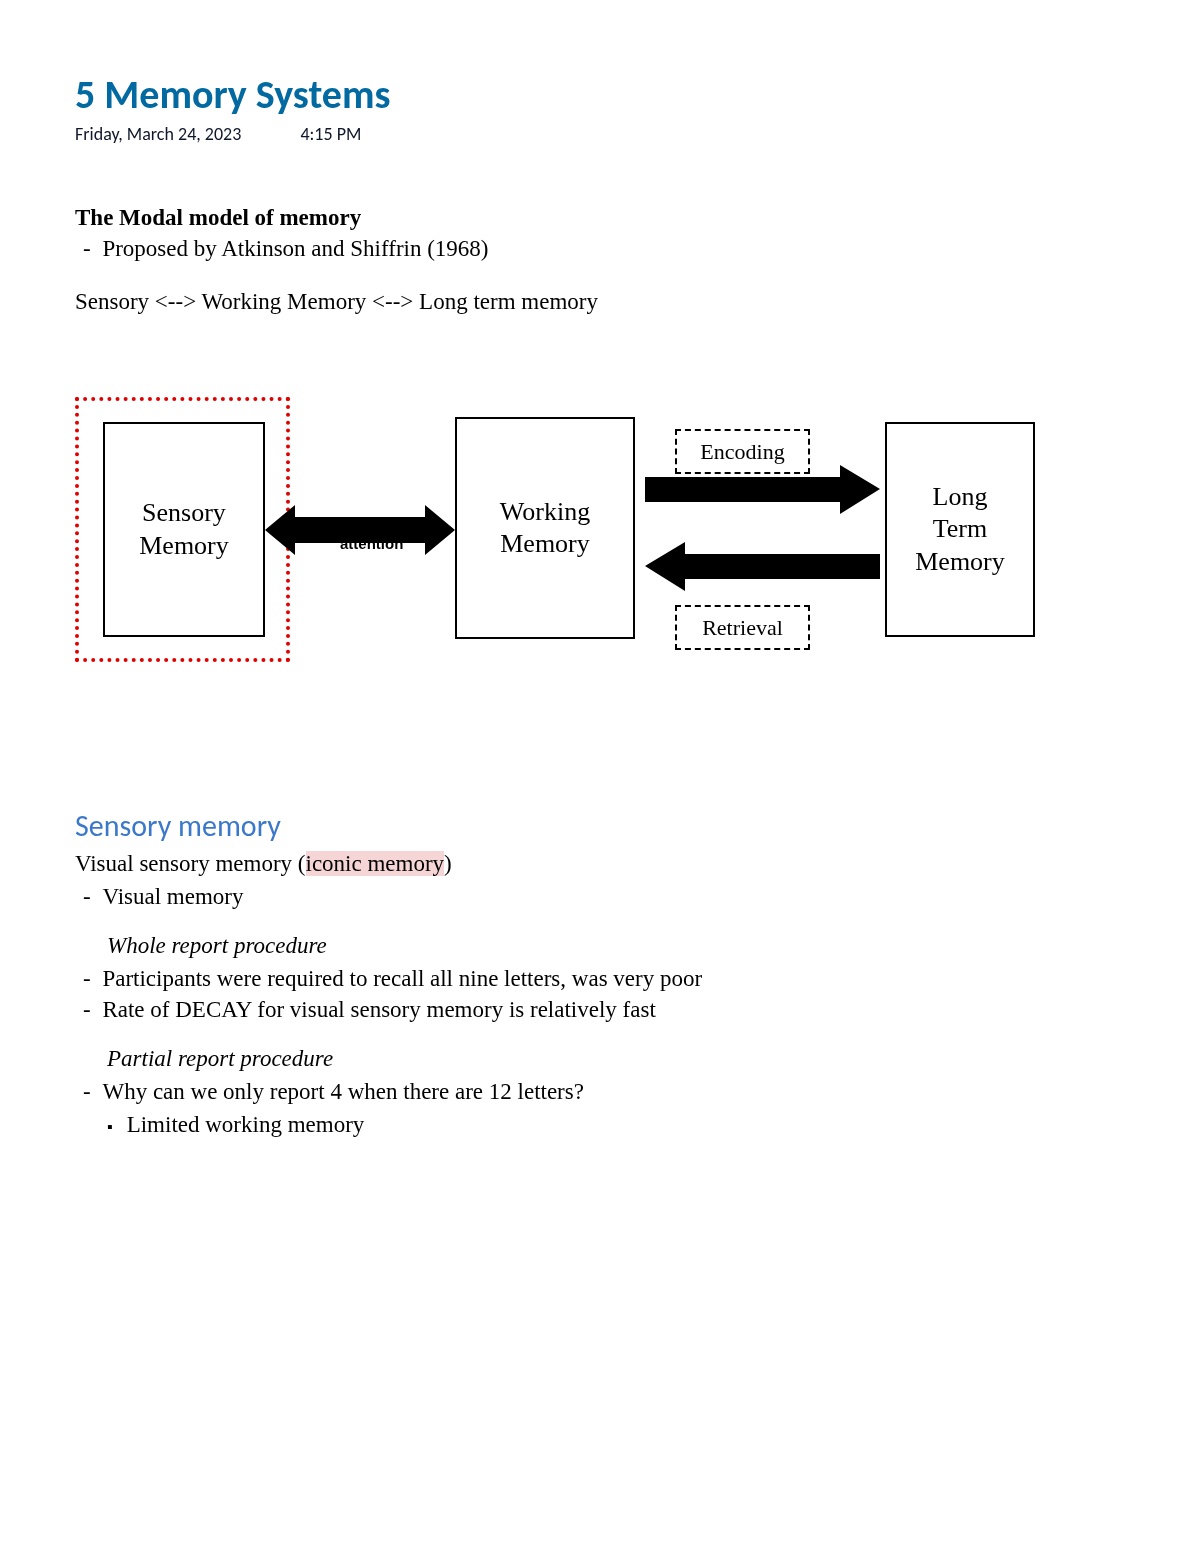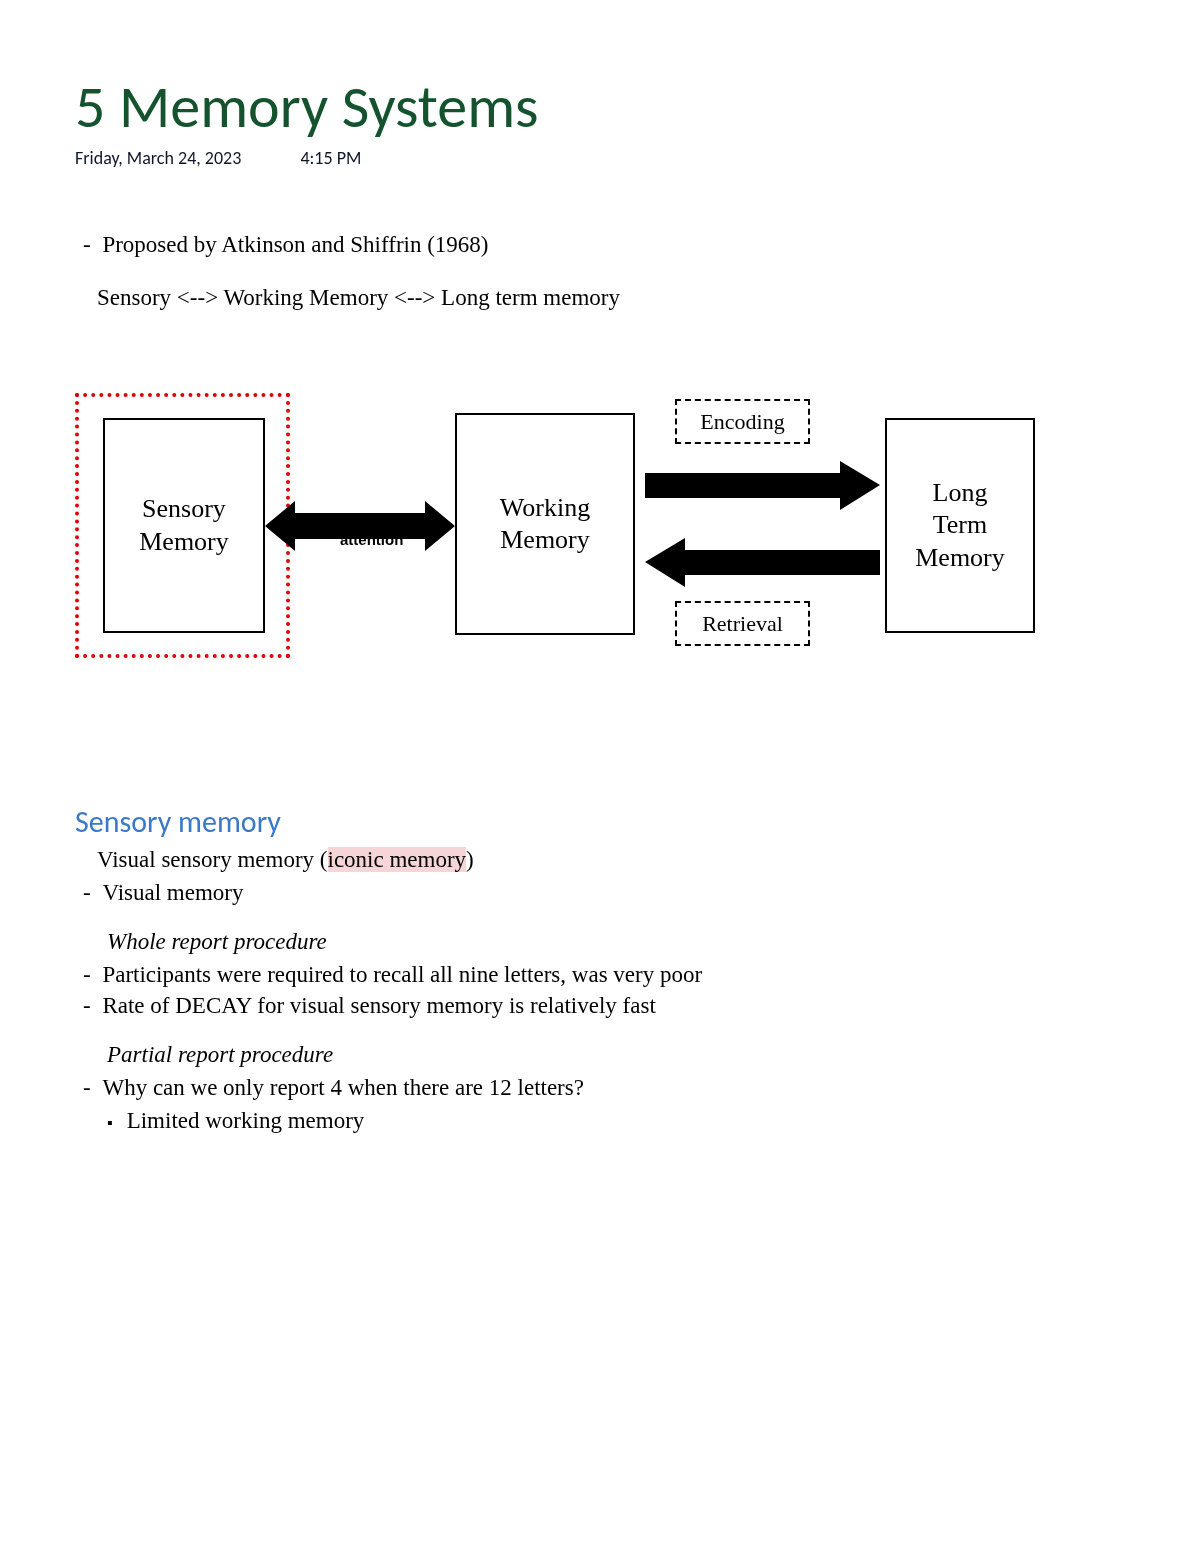--- a/index.html
+++ b/index.html
@@ -7,42 +7,41 @@
     padding: 0;
     background: #fff;
     font-family: "Segoe UI", "Calibri", Arial, sans-serif;
     color: #000;
     width: 1200px;
   }
   .page {
     padding: 70px 75px 30px 75px;
   }
   .title {
-    font-size: 60px;
-    font-weight: 400;
-    color: #14532d;
+    font-size: 40px;
+    font-weight: 700;
+    color: #0369a1;
     margin: 0 0 4px 0;
   }
   .meta {
     font-size: 18px;
     color: #0f172a;
     margin-bottom: 60px;
   }
   .meta span.date { margin-right: 55px; }
   .section-h {
     font-family: "Times New Roman", serif;
     font-size: 23px;
     font-weight: bold;
     margin-bottom: 2px;
   }
   .serif-body {
     font-family: "Times New Roman", serif;
     font-size: 23px;
     line-height: 1.35;
-    margin-left: 22px;
   }
   ul.dash {
     list-style: none;
     padding: 0;
     margin: 0 0 22px 32px;
   }
   ul.dash > li::before {
     content: "- ";
     margin-left: -24px;
     margin-right: 6px;
@@ -99,21 +98,21 @@
     position: absolute;
     border: 2px dashed #000;
     background: #fff;
     font-family: "Times New Roman", serif;
     font-size: 22px;
     display: flex;
     align-items: center;
     justify-content: center;
     box-sizing: border-box;
   }
-  .enc-box { left: 600px; top: 16px;  width: 135px; height: 45px; }
+  .enc-box { left: 600px; top: 42px;  width: 135px; height: 45px; }
   .ret-box { left: 600px; top: 218px; width: 135px; height: 45px; }
   .arrow-caption {
     position: absolute;
     font-family: Arial, sans-serif;
     font-weight: bold;
     font-size: 15px;
   }
   .attention-label { left: 265px; top: 148px; }
   .sensory-heading {
     font-family: "Segoe UI", "Calibri", Arial, sans-serif;
@@ -142,20 +141,21 @@
 <body>
 
 <div class="page">
 
   <div class="title">5 Memory Systems</div>
   <div class="meta">
     <span class="date">Friday, March 24, 2023</span>
     <span>4:15 PM</span>
   </div>
 
+  <div class="section-h">The Modal model of memory</div>
   <ul class="dash serif-body">
     <li>Proposed by Atkinson and Shiffrin (1968)</li>
   </ul>
 
   <div class="serif-body flow-line">Sensory &lt;--&gt; Working Memory &lt;--&gt; Long term memory</div>
 
   <div class="diagram">
     <div class="red-dotted"></div>
 
     <div class="mbox sensory-box">

